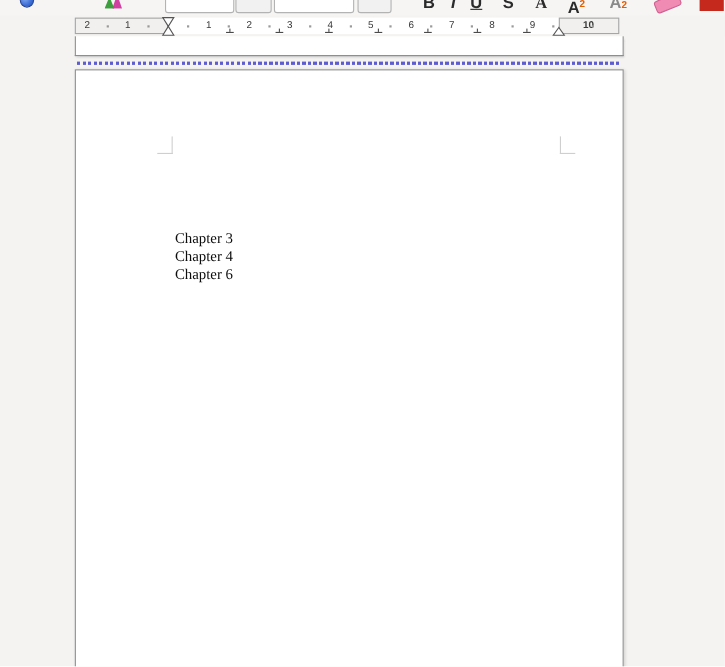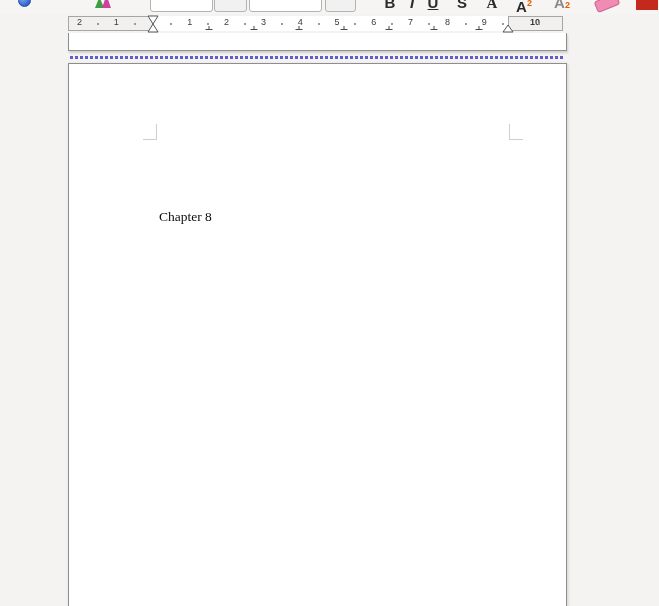--- a/index.html
+++ b/index.html
@@ -183,17 +183,19 @@
   <div id="page1-bottom"></div>
 
   <div id="page-break" style="background: repeating-linear-gradient(90deg, rgb(93, 93, 208) 0px, rgb(93, 93, 208) 3px, transparent 3px, transparent 5px);"></div>
 
   <div id="page2">
     <div class="corner tl" style="left:74px;top:60px;"></div>
     <div class="corner tr" style="left:440px;top:60px;"></div>
 
 
     <div id="chapters">
-        <div class="chapter-line">Chapter 8</div>
+        <div class="chapter-line">Chapter 3</div>
+        <div class="chapter-line">Chapter 4</div>
+        <div class="chapter-line">Chapter 6</div>
       </div>
   </div>
 
 </div>
 
 </body></html>

